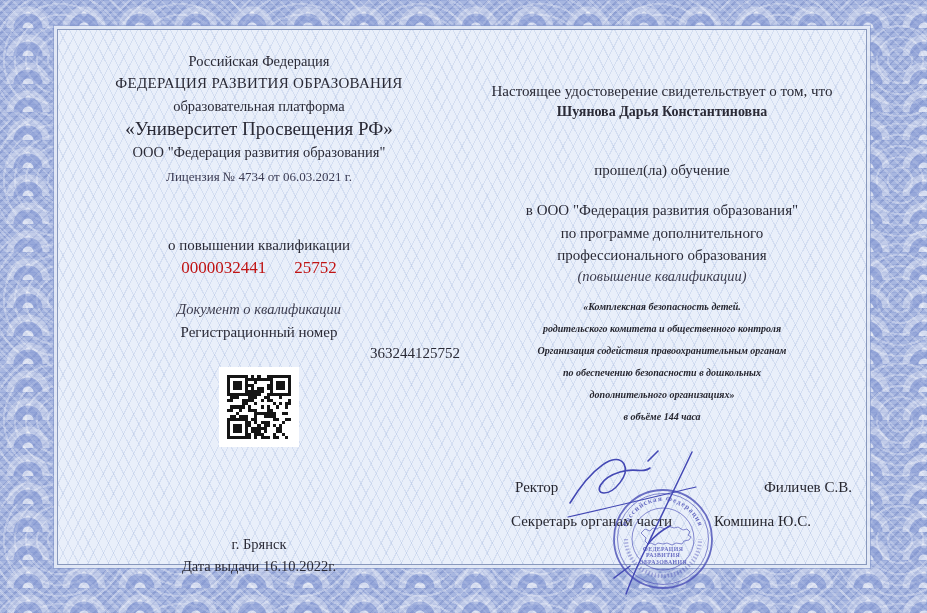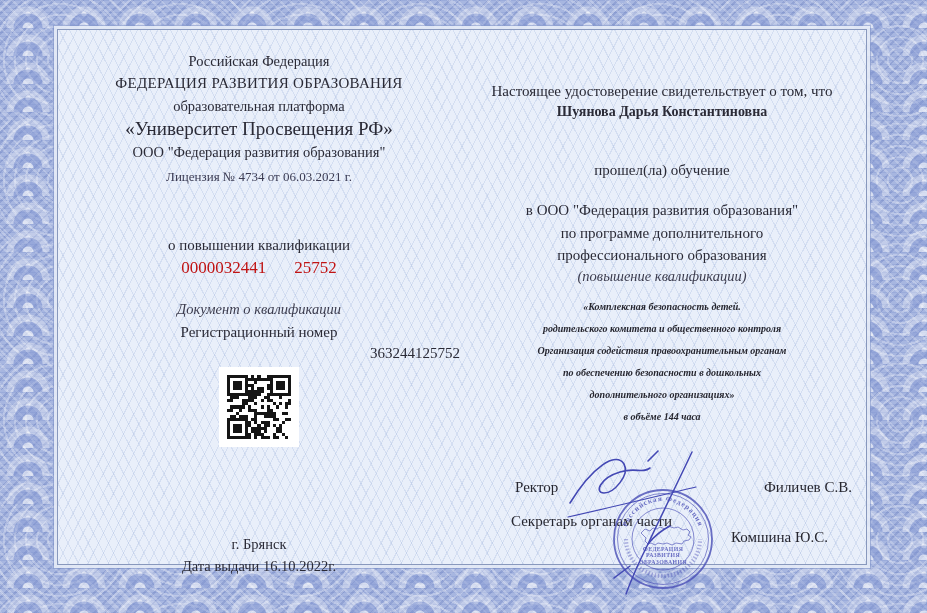--- a/index.html
+++ b/index.html
@@ -71,21 +71,21 @@
   .r-progkind{top:268px;font-size:14.5px;font-style:italic;color:#3c3c4e;}
   .r-course{top:296px;font-size:10px;font-weight:bold;font-style:italic;line-height:22px;white-space:normal;color:#26262f;}
   .sig-row{position:absolute;left:0;width:100%;font-size:15px;color:#26262f;}
   .sig-row.row1{top:479px;}
   .sig-row.row2{top:513px;}
   .sig-label{position:absolute;white-space:nowrap;}
   .row1 .sig-label{left:52px;}
   .row2 .sig-label{left:48px;}
   .sig-name{position:absolute;white-space:nowrap;}
   .row1 .sig-name{left:265px;margin-left:36px;}
-  .row2 .sig-name{left:268px;margin-top:16px;}
+  .row2 .sig-name{left:251px;}
 
   
   .stamp{position:absolute;left:610px;top:486px;width:106px;height:106px;z-index:3;opacity:.82;}
   .ink{position:absolute;z-index:4;}
   .ink-rector{left:560px;top:447px;width:140px;height:75px;}
   .ink-secretary{left:598px;top:448px;width:112px;height:152px;}
 </style>
 </head>
 <body style="--accent-red: #c01414;">
 

